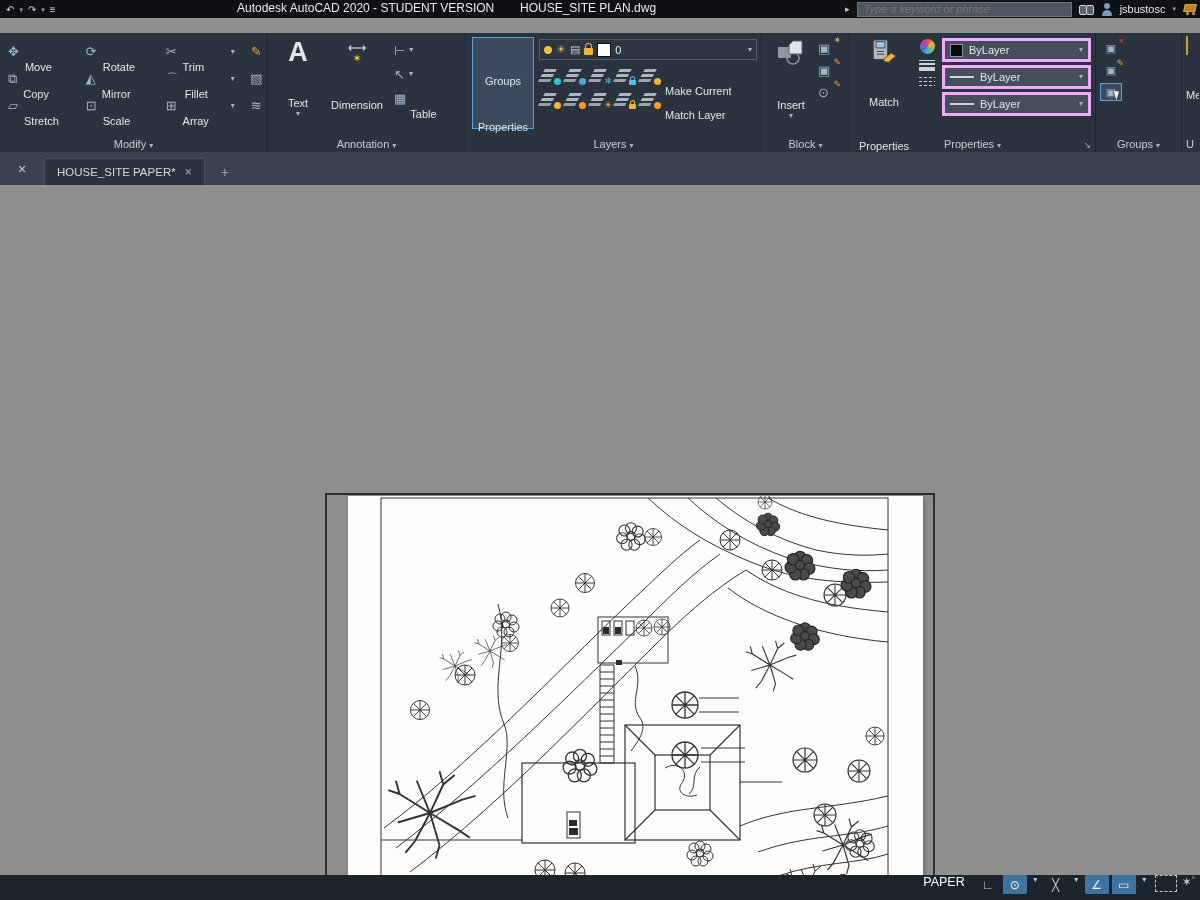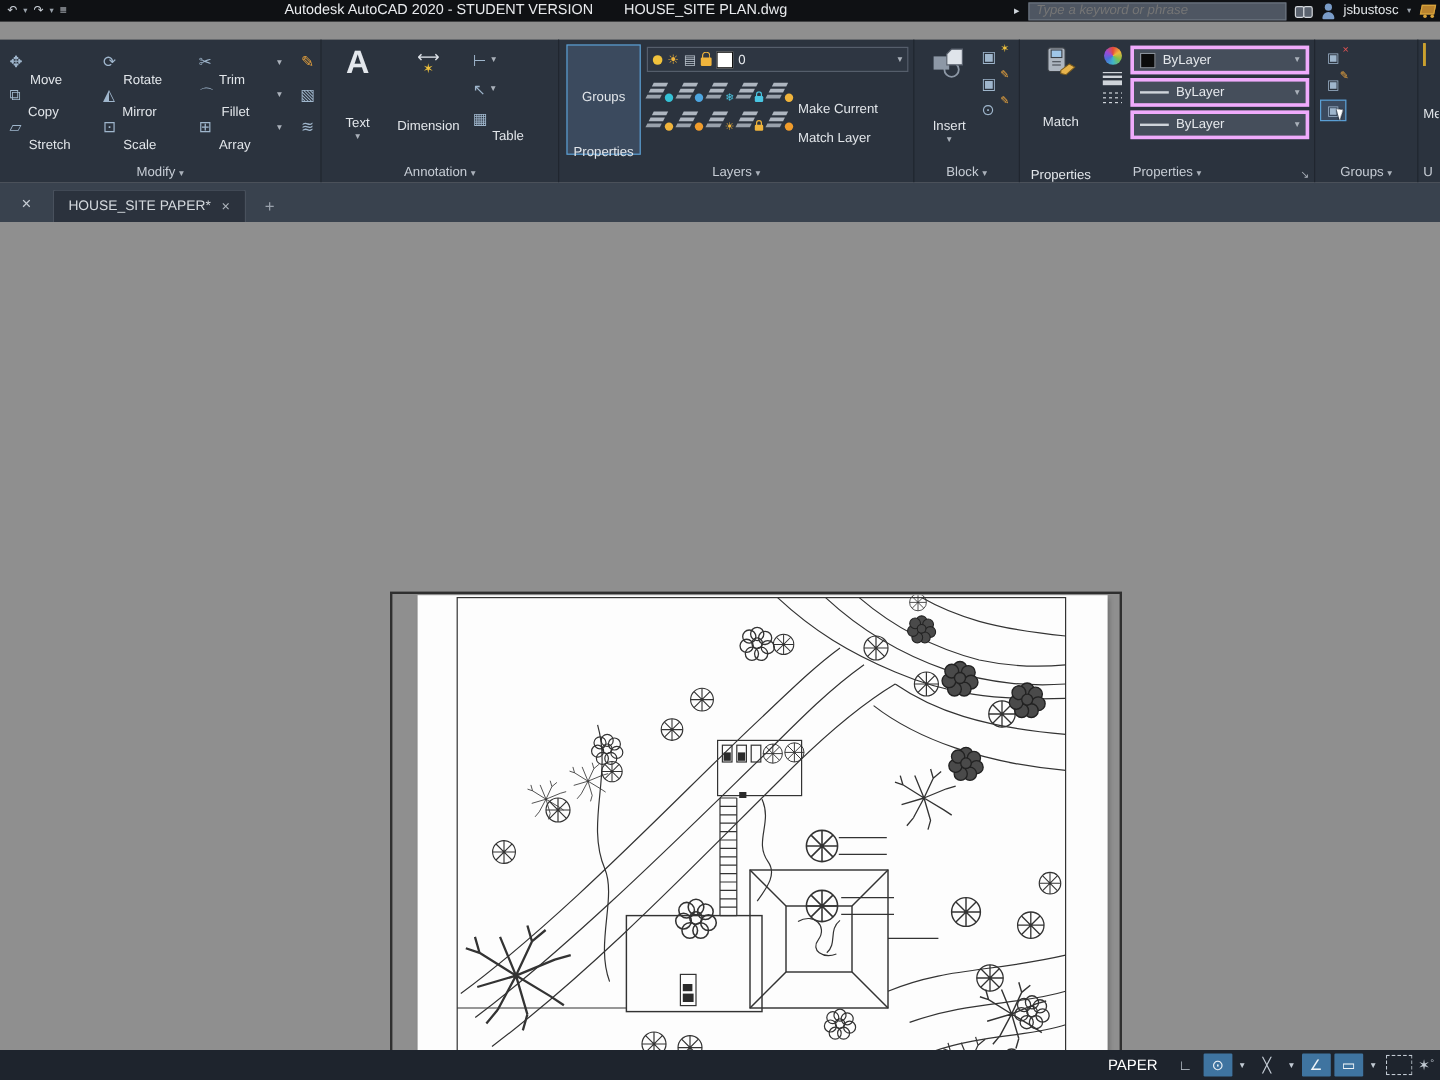--- a/index.html
+++ b/index.html
@@ -125,21 +125,21 @@
   .ft-close{width:44px;height:100%;display:flex;align-items:center;justify-content:center;color:#c8ced5;font-size:14px;}
   .ftab{height:26px;margin-bottom:0;background:#2b323d;border:1px solid #49515d;border-bottom:none;display:flex;align-items:center;gap:9px;padding:0 12px;color:#d4d9de;font-size:11.5px;border-radius:2px 2px 0 0;}
   .ftab .x{color:#aeb5bd;font-size:12px;}
   .ft-plus{margin-left:16px;margin-bottom:5px;color:#9aa2ac;font-size:14px;}
   
   .canvas{position:absolute;left:0;top:185px;width:100%;height:715px;background:#8f8f8f;}
   .vpborder{position:absolute;left:325px;top:308px;width:606px;height:421px;border:2px solid #2f2f2f;}
   .paper{position:absolute;left:348px;top:311px;width:575px;height:408px;background:#fdfdfd;box-shadow:2px 2px 4px rgba(0,0,0,.25);}
   .paper svg{display:block;}
   
-  .statusbar{position:absolute;left:0;bottom:0;width:100%;height:25px;background:#1e242d;display:flex;align-items:center;justify-content:flex-end;padding-right:5px;box-sizing:border-box;gap:3px;z-index:20;}
+  .statusbar{position:absolute;left:0;bottom:0;width:100%;height:25px;background:#1e242d;display:flex;align-items:flex-start;justify-content:flex-end;padding-right:5px;box-sizing:border-box;gap:3px;z-index:20;}
   .sb-paper{color:#fff;font-size:12.5px;margin-right:8px;}
   .sb{width:24px;height:19px;display:flex;align-items:center;justify-content:center;color:#c3cbd4;font-size:12px;border-radius:1px;}
   .sb.on{background:#3f74a0;color:#eef3f7;}
   .sbc{width:11px;text-align:center;color:#c3cbd4;font-size:8px;}
   .sb-dash{width:20px;height:15px;border:1px dashed #c3cbd4;border-radius:1px;margin:0 2px;}
   .sb-annvis{display:flex;align-items:flex-start;color:#c3cbd4;font-size:12px;}
   .sb-annvis sup{font-size:8px;}
 </style>
 </head>
 <body>

